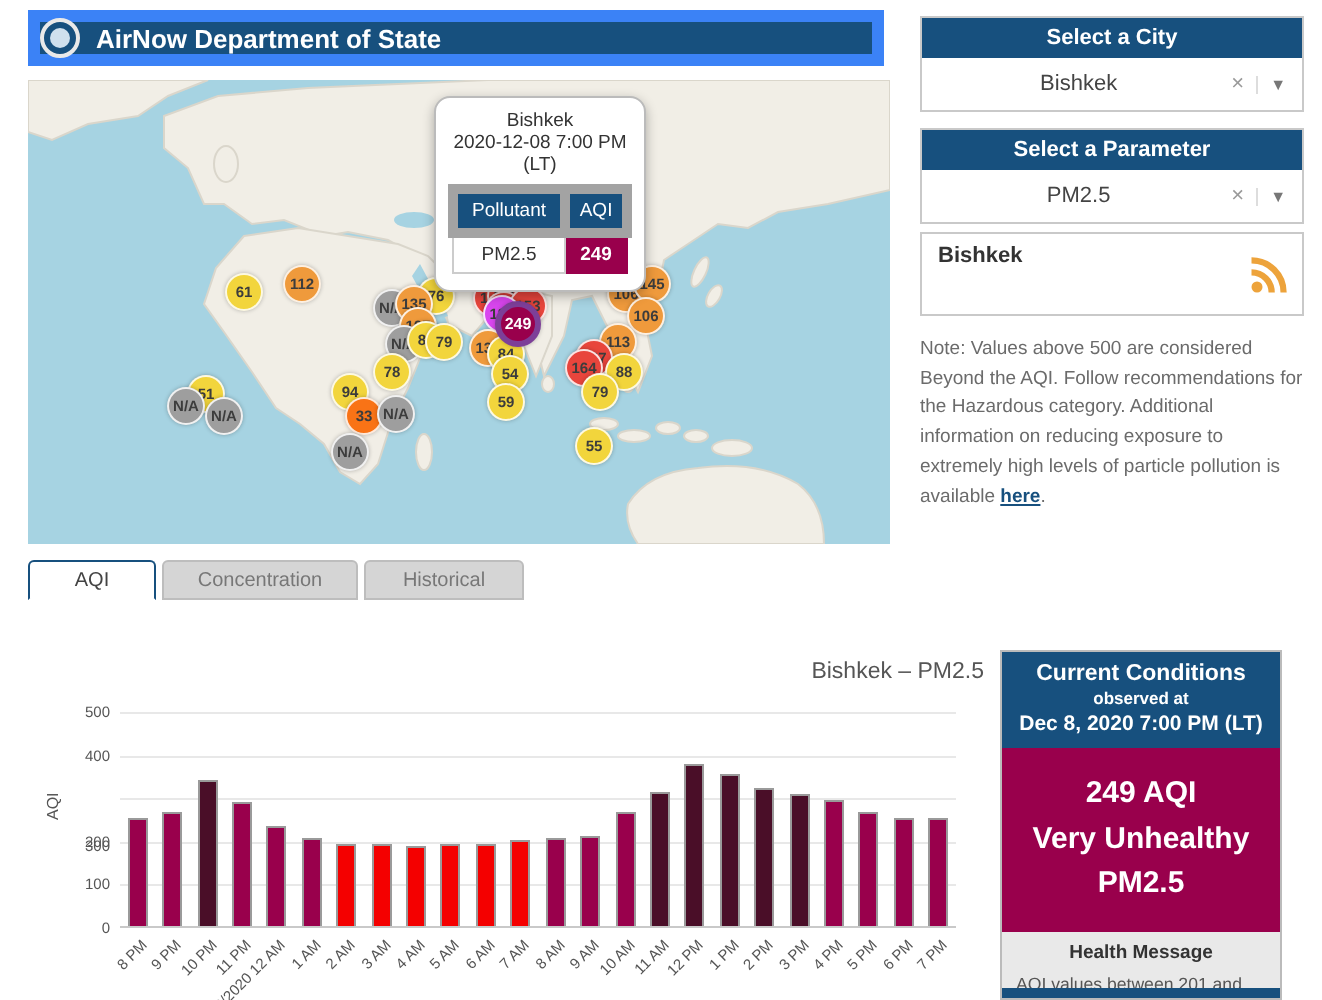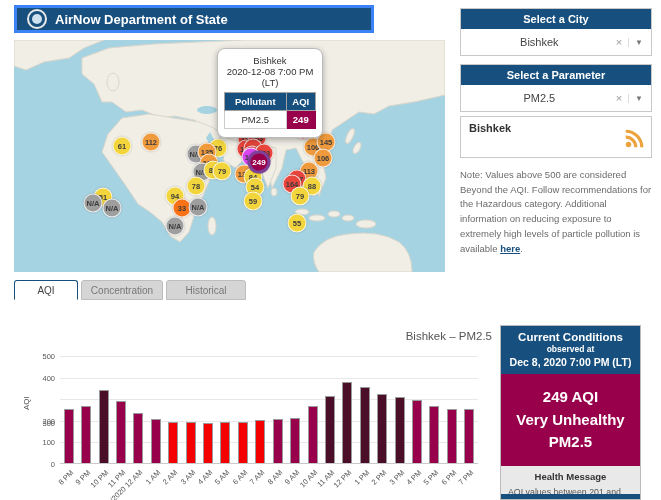--- a/index.html
+++ b/index.html
@@ -1,23 +1,23 @@
 <!DOCTYPE html>
 <html><head>
 <meta charset="utf-8">
 <style>
   * { margin:0; padding:0; box-sizing:border-box; }
   html,body { width:661px; height:500px; overflow:hidden; background:#fff;
     font-family:"Liberation Sans", sans-serif; }
   .page { position:relative; width:661px; height:500px; background:#fff; }
 
   
-  .app-header { position:absolute; left:14px; top:5px; width:360px; height:28px;
-    background:#17507E; border:3px solid #3b82f6; display:flex; align-items:center;
-    padding-left:10px; color:#fff; font-weight:bold; font-size:13px; }
+  .app-header { position:absolute; left:14px; top:5px; width:428px; height:28px;
+    background:#17507E; border:6px solid #3b82f6; display:flex; align-items:center;
+    color:#fff; font-weight:bold; font-size:13px; }
   .seal { width:20px; height:20px; border-radius:50%; background:#17507E;
     border:2px solid #e9e9e9; margin-right:8px; position:relative; flex:0 0 auto; }
   .seal::after { content:""; position:absolute; left:3px; top:3px; width:10px; height:10px;
     border-radius:50%; background:#cfe0ee; }
 
   
   .map { position:absolute; left:14px; top:40px; width:431px; height:232px;
     background:#A6D3E2; overflow:hidden; }
   .map svg { position:absolute; left:0; top:0; }
   .station { position:absolute; width:19px; height:19px; border-radius:50%;
@@ -26,22 +26,22 @@
     transform:translate(-50%,-50%); box-shadow:0 0 2px rgba(0,0,0,.25); }
   .station.selected { width:23px; height:23px; border:3px solid #7D3F98; color:#fff;
     font-size:8px; z-index:5; }
 
   
   .popup { position:absolute; left:203px; top:8px; width:106px; background:#fff;
     border:1px solid #bbb; border-radius:8px; box-shadow:0 2px 6px rgba(0,0,0,.3);
     padding:6px 6px 8px 6px; text-align:center; font-size:9.5px; color:#333; z-index:10; }
   .popup .city { font-weight:normal; }
   .popup table { width:100%; border-collapse:collapse; margin-top:4px; font-size:9.5px; }
-  .popup th { background:#17507E; color:#fff; font-weight:bold; padding:3px 2px;
-    border:1px solid #a3a3a3; }
+  .popup th { background:#17507E; color:#fff; font-weight:normal; padding:3px 2px;
+    border:5px solid #a3a3a3; }
   .popup td { padding:3px 2px; border:1px solid #ccc; }
   .popup td.aqi-val { background:#99004C; color:#fff; font-weight:bold; border-color:#99004C; }
 
   
   .side-box { position:absolute; left:460px; width:192px; border:1px solid #c9c9c9; background:#fff;text-align:center; }
   .side-box .box-head { background:#17507E; color:#fff; font-size:11px; font-weight:bold;
     padding:4px 8px; }
   .select-row { display:flex; align-items:center; padding:7px 8px; font-size:11px; color:#444; }
   .select-row .val { flex:1; }
   .select-row .clear-x { color:#9a9a9a; font-size:11px; padding:0 6px; }
@@ -53,21 +53,21 @@
   .note { position:absolute; left:460px; top:168px; width:194px; font-size:9.5px;
     color:#6b6b6b; line-height:1.55; }
   .note a, .learn-more a { color:#17507E; font-weight:bold; text-decoration:underline; }
 
   
   .tabs { position:absolute; left:14px; top:280px; display:flex; gap:3px; height:20px; }
   .tab { font-size:10px; color:#777; background:#d5d5d5; border:1px solid #bdbdbd;
     border-radius:3px 3px 0 0; display:flex; align-items:center; justify-content:center; }
   .tab.active { background:#fff; border:1px solid #17507E; border-bottom:1px solid #fff;
     color:#444; }
-  .tab:nth-child(1){ width:64px; } .tab:nth-child(2){ width:82px; } .tab:nth-child(3){ width:80px; }
+  .tab:nth-child(1){ width:64px; } .tab:nth-child(2){ width:98px; } .tab:nth-child(3){ width:80px; }
 
   .learn-more { position:absolute; left:16px; top:303px; font-size:10.5px; color:#222; }
 
   
   .chart { position:absolute; left:18px; top:324px; width:474px; height:176px; background:#fff; }
   .chart-title { position:absolute; left:0; right:0; top:6px; text-align:right;
     font-size:11.5px; color:#555; }
   .plot { position:absolute; left:42px; top:32px; width:418px; height:108px;
     border-bottom:1px solid #c9c9c9; }
   .gridline { position:absolute; left:0; right:0; height:1px; background:#e8e8e8; }

